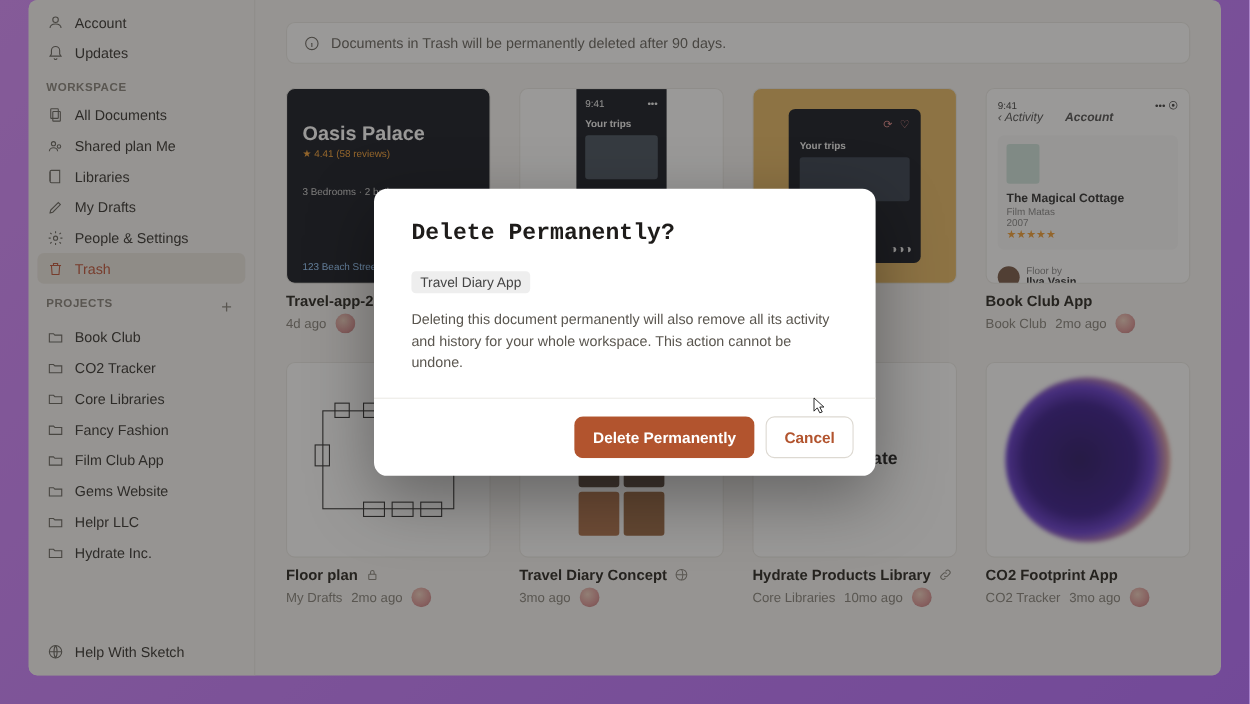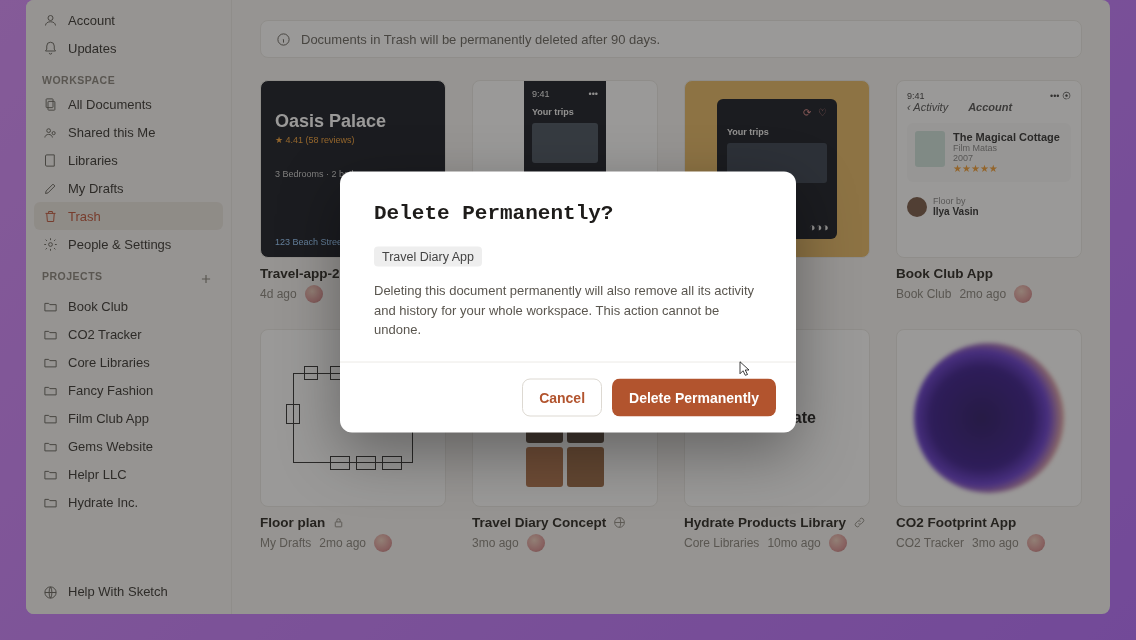--- a/index.html
+++ b/index.html
@@ -52,21 +52,21 @@
   padding: 12px 8px 4px;
   display: flex;
   justify-content: space-between;
   align-items: flex-start;
   font-weight: bold;
 }
 .plus-btn { width: 18px; height: 18px; display:inline-flex; align-items:center; justify-content:center; color:#8a867e; cursor:pointer; border-radius:4px;}
 .bottom-help {
   margin-top: auto;
   padding: 8px;
-  display: flex; gap:10px;
+  display: flex; align-items:center; gap:10px;
   color:#3a3733;
 }
 
 .main { flex: 1; padding: 20px 28px; overflow: hidden; position: relative; }
 .infobar {
   background: #fff;
   border: 1px solid #eceae6;
   border-radius: 8px;
   padding: 10px 14px;
   display:flex; align-items:center; gap:10px;
@@ -90,21 +90,21 @@
 .thumb.dark { background: #181c25; }
 .thumb.yellow { background: #e7bb66; display:flex; align-items:center; justify-content:center;}
 .thumb .inner-tile { width: 120px; height: 140px; background:#181c25; border-radius:6px; padding:10px; color:#eee; font-size:9px; position:relative;}
 .thumb.dark .oasis { position:absolute; left:14px; top:30px; color:#fff; font-size:18px; font-weight:600;}
 .thumb.dark .stars { position:absolute; left:14px; top:54px; color:#f3a13a; font-size:9px;}
 .thumb.dark .chips { position:absolute; left:14px; top:88px; color:#ccc; font-size:9px;}
 .phone-tile{ position:absolute; left:50%; transform:translateX(-50%); top:0; width:82px; height:178px; background:#181c25; padding:8px; font-size:9px; color:#eee;}
 .phone-tile .imgph{ width:100%; height:40px; background:#4a5562; margin-top:6px; border-radius:3px;}
 .bookclub-thumb{ background:#fff; padding:10px; font-size:10px; color:#333;}
 .bookclub-thumb .topbar{ display:flex; justify-content:space-between; font-size:9px; color:#444;}
-.bookclub-thumb .reviewcard{ margin-top:10px; background:#fafafa; border-radius:6px; padding:8px; display:flex; gap:8px; align-items:flex-start;}
+.bookclub-thumb .reviewcard{ margin-top:10px; background:#fafafa; border-radius:6px; padding:8px; display:flex; gap:8px; align-items:flex-start;flex-direction:column;}
 .bookclub-thumb .bookimg{ width:30px; height:36px; background:#cfe4dc; border-radius:3px;}
 .bookclub-thumb .avatarrow{ margin-top:14px; display:flex; align-items:center; gap:6px;}
 .bookclub-thumb .av{ width:20px;height:20px;border-radius:50%; background:#7a5b49;}
 .floorplan{ background:#fff; display:flex; align-items:center; justify-content:center;}
 .floorplan .plan{ width:120px; height:90px; border:1px solid #333; position:relative;}
 .floorplan .box{ position:absolute; border:1px solid #333;}
 .td-concept .stack{ display:grid; grid-template-columns:1fr 1fr; gap:4px; padding:6px;}
 .td-concept .tile{ background:#5a4a3e; height:40px; border-radius:3px;}
 .hydrate-thumb{ background:#fff; display:flex; align-items:center; justify-content:center; gap:6px; font-weight:700; color:#222; font-size:16px;}
 .co2-thumb{ background:#fff; display:flex; align-items:center; justify-content:center;}
@@ -177,55 +177,55 @@
       <span>All Documents</span>
     </div>
     <div class="side-item">
       <span class="icon">
           <svg viewBox="0 0 24 24">
             <circle cx="9" cy="9" r="3"></circle>
             <circle cx="17" cy="13" r="2.5"></circle>
             <path d="M3 20c0-3 3-5 6-5s6 2 6 5"></path>
           </svg>
         </span>
-      <span>Shared this Me</span>
+      <span>Shared plan Me</span>
     </div>
     <div class="side-item">
       <span class="icon">
           <svg viewBox="0 0 24 24">
             <path d="M4 5a2 2 0 0 1 2-2h12v18H6a2 2 0 0 1-2-2z"></path>
             <path d="M4 5v14"></path>
           </svg>
         </span>
       <span>Libraries</span>
     </div>
     <div class="side-item">
       <span class="icon">
           <svg viewBox="0 0 24 24">
             <path d="M4 20l4-1 11-11-3-3L5 16z"></path>
           </svg>
         </span>
       <span>My Drafts</span>
     </div>
-    <div class="side-item active trash">
-      <span class="icon">
-          <svg viewBox="0 0 24 24">
-            <path d="M4 7h16M9 7V4h6v3M6 7l1 13h10l1-13"></path>
-          </svg>
-        </span>
-      <span>Trash</span>
-    </div>
     <div class="side-item">
       <span class="icon">
           <svg viewBox="0 0 24 24">
             <circle cx="12" cy="12" r="3"></circle>
             <path d="M12 2v3M12 19v3M4.2 4.2l2.1 2.1M17.7 17.7l2.1 2.1M2 12h3M19 12h3M4.2 19.8l2.1-2.1M17.7 6.3l2.1-2.1"></path>
           </svg>
         </span>
       <span>People &amp; Settings</span>
+    </div>
+    <div class="side-item active trash">
+      <span class="icon">
+          <svg viewBox="0 0 24 24">
+            <path d="M4 7h16M9 7V4h6v3M6 7l1 13h10l1-13"></path>
+          </svg>
+        </span>
+      <span>Trash</span>
     </div>
 
     <div class="section-label">
       <span>PROJECTS</span>
       <span class="plus-btn">
           <svg viewBox="0 0 24 24" width="14" height="14" stroke="#8a867e" stroke-width="2" fill="none">
             <path d="M12 5v14M5 12h14"></path>
           </svg>
         </span>
     </div>
@@ -509,21 +509,21 @@
 </div>
 
 <div class="scrim"></div>
 <div class="modal">
   <div class="modal-body">
     <h2>Delete Permanently?</h2>
     <span class="tag">Travel Diary App</span>
     <p class="modal-text">Deleting this document permanently will also remove all its activity and history for your whole workspace. This action cannot be undone.</p>
   </div>
   <div class="modal-actions">
+    <button class="btn btn-danger">Delete Permanently</button>
     <button class="btn btn-cancel">Cancel</button>
-    <button class="btn btn-danger">Delete Permanently</button>
   </div>
   <div class="cursor" style="left:394px; top:188px;">
     <svg viewBox="0 0 24 24">
         <path d="M8 3v16l4-4 3 6 3-1-3-6h5z"></path>
       </svg>
   </div>
 </div>
 
 </body></html>

